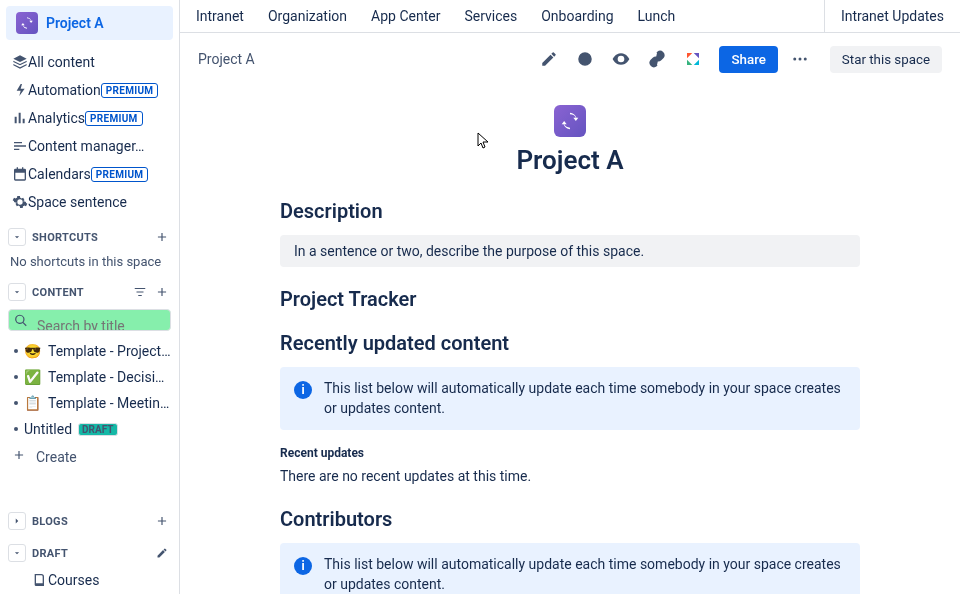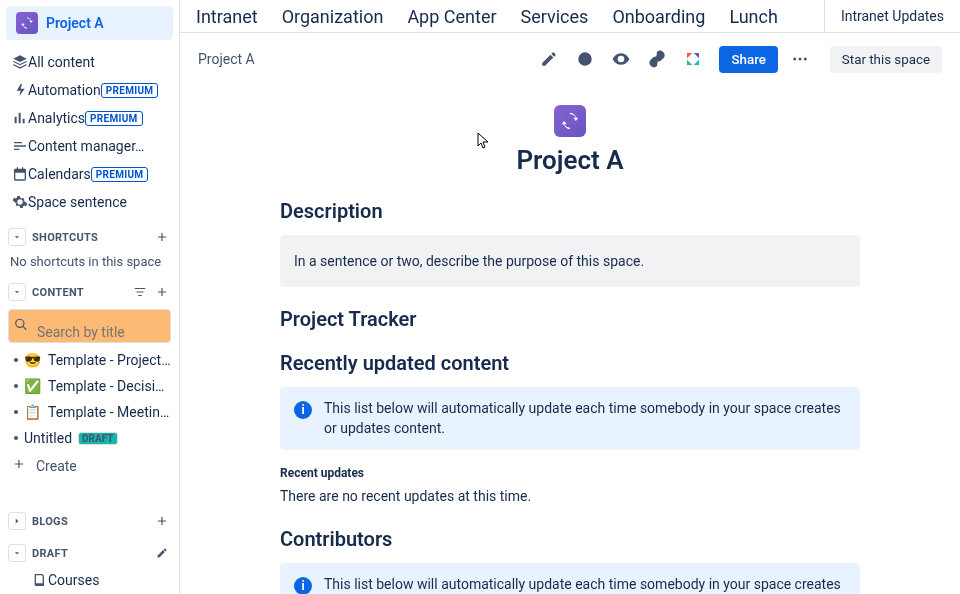--- a/index.html
+++ b/index.html
@@ -30,53 +30,53 @@
   .nav-label{white-space:nowrap;overflow:hidden;text-overflow:ellipsis;}
   
   .section-header{display:flex;align-items:center;padding:4px 8px;margin-top:6px;}
   .section-toggle{width:18px;height:18px;border:1px solid var(--border);border-radius:3px;display:flex;align-items:center;justify-content:center;margin-right:6px;color:var(--muted);background:#fff;cursor:pointer;}
   .section-title{font-size:11px;font-weight:700;color:var(--muted);letter-spacing:0.3px;flex:1;}
   .section-actions{display:flex;gap:4px;}
   .section-actions .mini-btn{width:18px;height:18px;display:flex;align-items:center;justify-content:center;color:var(--muted);cursor:pointer;border-radius:3px;}
   .empty-text{padding:4px 10px;color:var(--muted);font-size:13px;}
   
   .search-wrap{padding:4px 8px;}
-  .search-input{width:100%;height:34px;border:1px solid var(--border);border-radius:4px;padding:12px 8px 0 28px;font-size:14px;color:var(--muted);background:#fdba74;}
+  .search-input{width:100%;height:22px;border:1px solid var(--border);border-radius:4px;padding:12px 8px 0 28px;font-size:14px;color:var(--muted);background:#86efac;}
   .search-wrap{position:relative;}
   .search-wrap .search-ic{position:absolute;left:14px;top:50%;transform:translateY(-50%);color:var(--muted);}
   
   .tree-item{display:flex;align-items:center;gap:6px;padding:5px 8px 5px 14px;cursor:pointer;font-size:14px;white-space:nowrap;overflow:hidden;}
   .tree-dot{width:4px;height:4px;background:var(--muted);border-radius:50%;flex:none;}
   .tree-emoji{width:18px;text-align:center;flex:none;}
   .tree-label{overflow:hidden;text-overflow:ellipsis;}
   .draft-badge{font-size:10px;font-weight:700;color:var(--muted);border:1px solid var(--border);border-radius:3px;padding:0px 3px;background:#14b8a6;}
   .create-item{display:flex;align-items:center;gap:10px;padding:6px 12px;color:var(--muted);cursor:pointer;}
   
   
   .main{flex:1;display:flex;flex-direction:column;overflow:hidden;}
   .topbar{display:flex;align-items:center;height:33px;border-bottom:1px solid var(--border);}
   .topnav{display:flex;gap:24px;padding:0 16px;flex:1;}
-  .topnav a{color:var(--text);font-size:18px;cursor:pointer;}
+  .topnav a{color:var(--text);font-size:14px;cursor:pointer;}
   .top-right{padding:0 16px;border-left:1px solid var(--border);height:100%;display:flex;align-items:center;}
   .top-right a{color:var(--text);font-size:14px;cursor:pointer;}
   
   .page-header{display:flex;align-items:center;padding:12px 18px;gap:8px;}
   .breadcrumb{flex:1;color:var(--muted);font-size:14px;}
   .hdr-icon{width:28px;height:28px;display:flex;align-items:center;justify-content:center;color:var(--muted);cursor:pointer;border-radius:4px;}
   .app-icon{width:18px;height:18px;}
   .share-btn{background:var(--blue);color:#fff;border:none;border-radius:4px;padding:6px 12px;font-weight:500;cursor:pointer;margin-left:4px;}
   .star-btn{background:#f1f2f4;color:var(--text);border:none;border-radius:4px;padding:6px 12px;cursor:pointer;margin-left:8px;}
   
   .content{flex:1;overflow-y:auto;padding:0 0 30px;}
   .content-inner{max-width:680px;margin:0 auto;padding:10px 50px 0;}
   .page-logo{width:32px;height:32px;margin:10px auto 8px;background:linear-gradient(135deg,#8a63d2,#6554c0);border-radius:6px;display:flex;align-items:center;justify-content:center;}
   .page-logo svg{width:20px;height:20px;fill:#fff;}
   h1.title{font-size:26px;font-weight:600;text-align:center;margin-bottom:24px;}
   h2{font-size:20px;font-weight:600;margin:20px 0 12px;}
-  .panel-gray{background:var(--panel);border-radius:4px;padding:18px 14px;color:var(--text);}
+  .panel-gray{background:var(--panel);border-radius:4px;padding:8px 14px;color:var(--text);}
   .panel-info{background:var(--blue-bg);border-radius:4px;padding:12px 14px;display:flex;gap:12px;}
   .info-icon{width:18px;height:18px;flex:none;background:#0c66e4;border-radius:50%;display:flex;align-items:center;justify-content:center;color:#fff;font-size:12px;font-weight:700;margin-top:2px;}
   .panel-info-text{line-height:1.4;}
   h3{font-size:12px;font-weight:700;margin:16px 0 6px;}
   p.body{color:var(--text);line-height:1.5;}
   
   .cursor-img{position:absolute;left:477px;top:132px;pointer-events:none;}
   
   svg{fill:currentColor;}
 </style>

